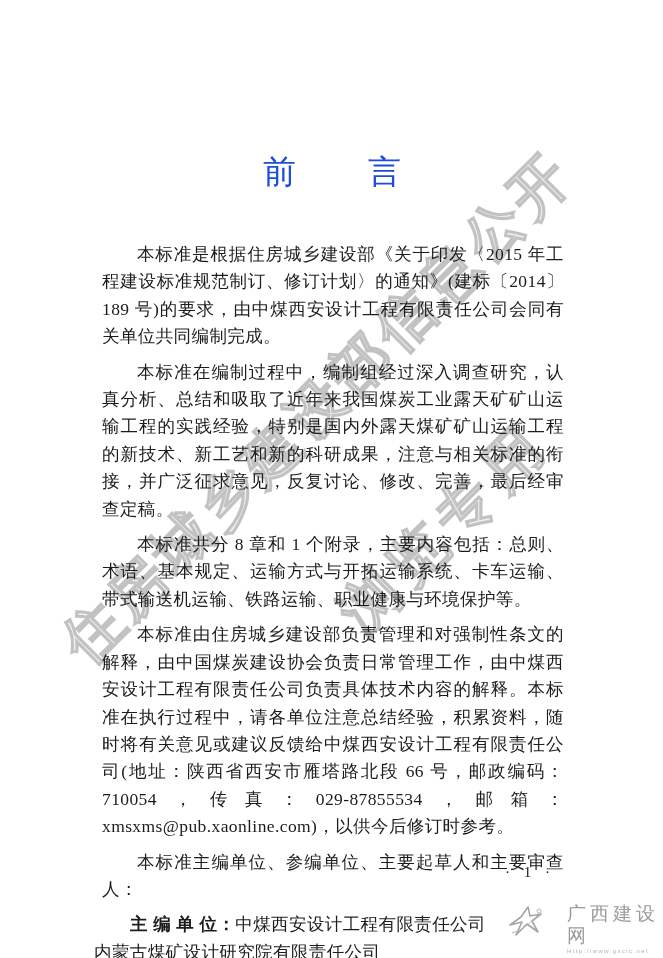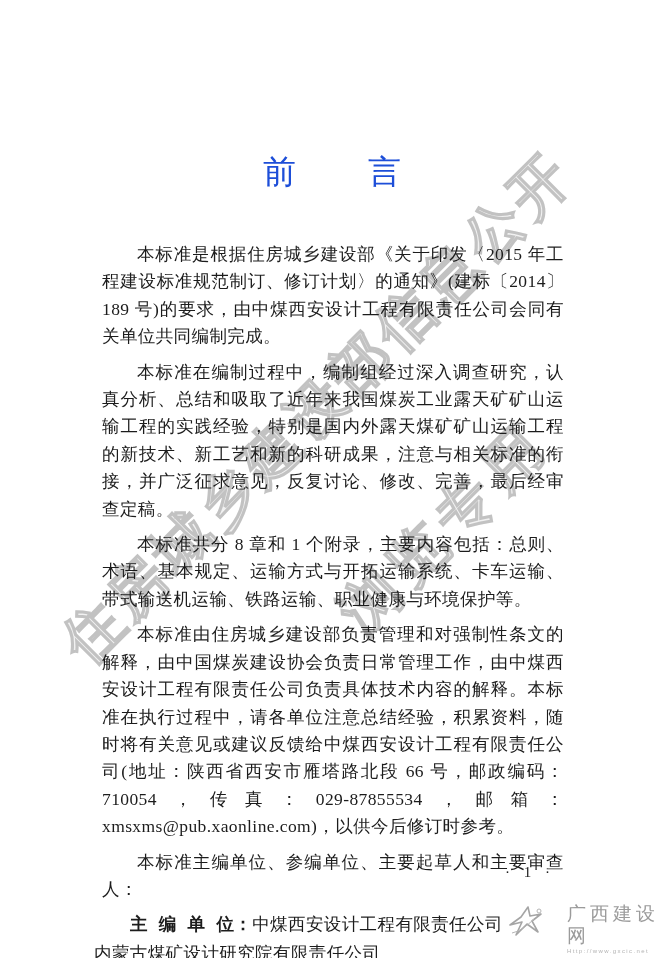--- a/index.html
+++ b/index.html
@@ -36,21 +36,21 @@
   }
   .para {
     margin:8px; font-size:17.5px; line-height:27.4px;
     text-align:justify; text-indent:2em; letter-spacing:0.4px;
   }
   .unit-row {
     display:flex; align-items:baseline;
     font-size:17.5px; line-height:27.6px; letter-spacing:0.4px;
   }
   .unit-label {
-    font-family:Liberation Mono, monospace;
+    font-family:Liberation Sans, sans-serif;
     font-weight:bold; margin-left:36px; white-space:pre; flex:0 0 auto;
   }
   .unit-row.cont .unit-value { margin-left:134px; }
   
   .page-number {
     position:absolute; left:505px; top:864px; z-index:2;
     font-size:15px; letter-spacing:5px; color:#222;
   }
   .footer-logo {
     position:absolute; left:508px; top:903px; z-index:2;

